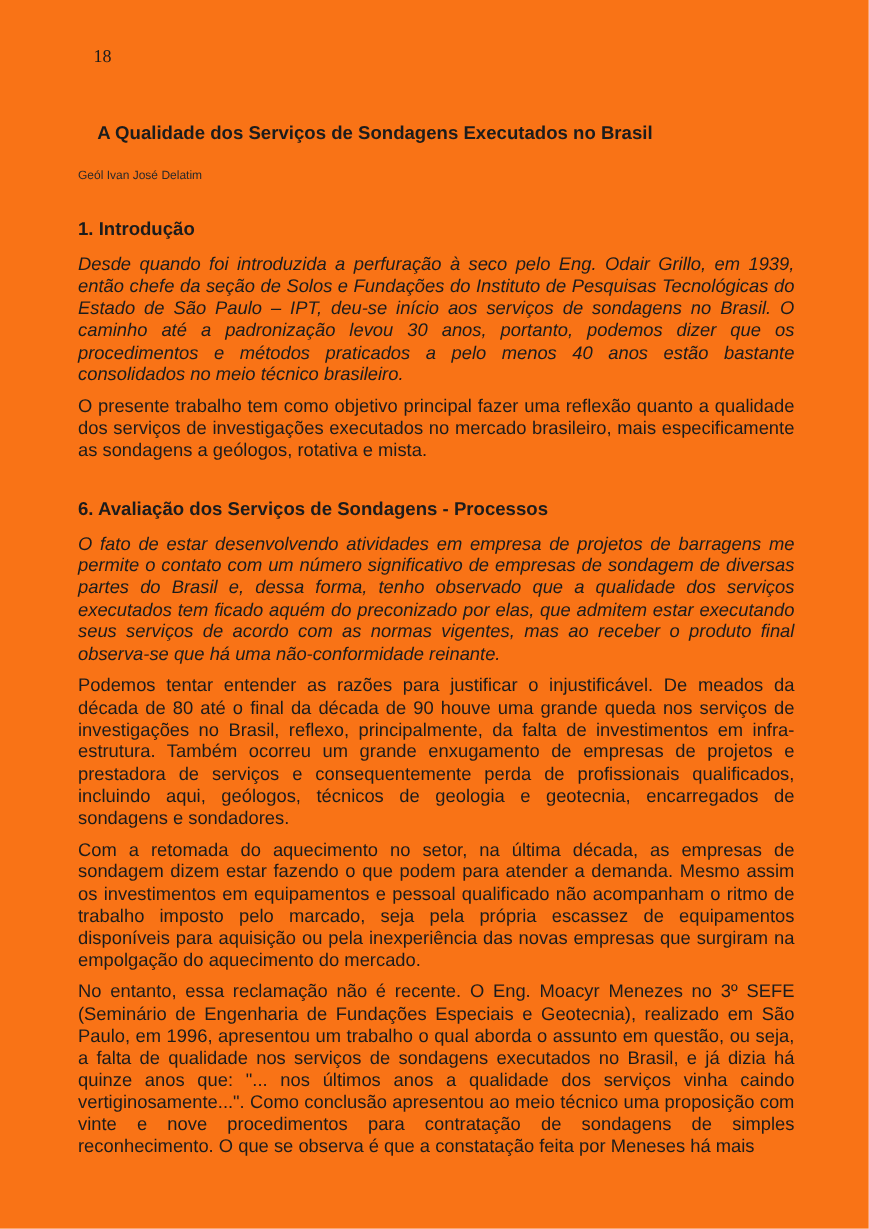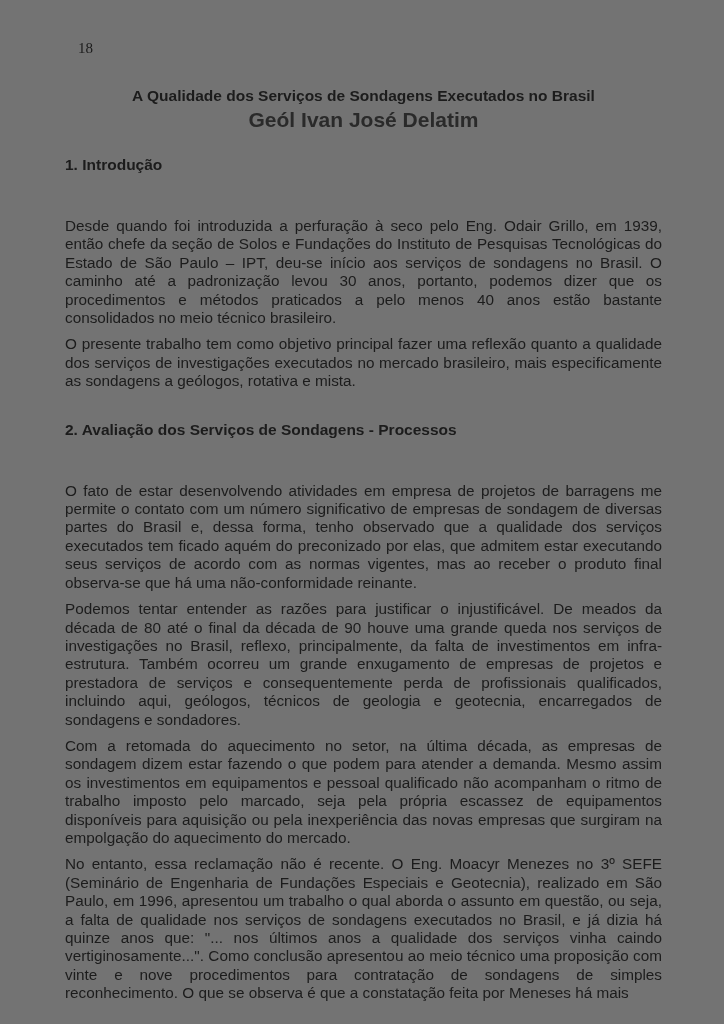--- a/index.html
+++ b/index.html
@@ -4,51 +4,50 @@
 <style>
   html, body {
     margin: 0;
     padding: 0;
     background: #ffffff;
   }
   .page {
     position: relative;
     width: 724px;
     height: 1024px;
-    background: #737373;
+    background: #f97316;
     color: #1c1c1c;
     font-family: "Liberation Sans", sans-serif;
     overflow: hidden;
     box-sizing: border-box;
   }
   .page-number {
     position: absolute;
     top: 40px;
     left: 78px;
     font-family: "Liberation Serif", serif;
     font-size: 15px;
     color: #1c1c1c;
   }
   .content {
     position: absolute;
     top: 86px;
     left: 65px;
     width: 597px;
   }
   .doc-title {
-    text-align: center;
     font-size: 15.5px;
     font-weight: bold;
     line-height: 19px;
-    margin: 0;
+    margin: 16px;
   }
   .doc-author {
-    text-align: center;
-    font-size: 21px;
-    font-weight: bold;
+    text-align: left;
+    font-size: 10px;
+    font-weight: normal;
     line-height: 19px;
     margin: 5px 0 0 0;
     color: #2a2a2a;
   }
   .section-heading {
     font-size: 15.5px;
     font-weight: bold;
     line-height: 19px;
     margin: 29px 0 0 0;
   }
@@ -56,21 +55,22 @@
     margin-top: 26px;
   }
   .body-paragraph {
     font-size: 15.3px;
     line-height: 18.4px;
     text-align: justify;
     margin: 8px 0 0 0;
     color: #1c1c1c;
   }
   .body-paragraph.first-after-heading {
-    margin-top: 43px;
+    margin-top: 11px;
+    font-style: italic;
   }
 </style>
 </head>
 <body>
 
 <div class="page">
 
   <div class="page-number">18</div>
 
   <div class="content">
@@ -79,21 +79,21 @@
 
     <div class="doc-author">Geól Ivan José Delatim</div>
 
     <h2 class="section-heading first">1. Introdução</h2>
 
     <p class="body-paragraph first-after-heading">Desde quando foi introduzida a perfuração à seco pelo Eng. Odair Grillo, em 1939, então chefe da seção de Solos e Fundações do Instituto de Pesquisas Tecnológicas do Estado de São Paulo – IPT, deu-se início aos serviços de sondagens no Brasil. O caminho até a padronização levou 30 anos, portanto, podemos dizer que os procedimentos e métodos praticados a pelo menos 40 anos estão bastante consolidados no meio técnico brasileiro.</p>
 
 
     <p class="body-paragraph">O presente trabalho tem como objetivo principal fazer uma reflexão quanto a qualidade dos serviços de investigações executados no mercado brasileiro, mais especificamente as sondagens a geólogos, rotativa e mista.</p>
 
-    <h2 class="section-heading">2. Avaliação dos Serviços de Sondagens - Processos</h2>
+    <h2 class="section-heading">6. Avaliação dos Serviços de Sondagens - Processos</h2>
 
     <p class="body-paragraph first-after-heading">O fato de estar desenvolvendo atividades em empresa de projetos de barragens me permite o contato com um número significativo de empresas de sondagem de diversas partes do Brasil e, dessa forma, tenho observado que a qualidade dos serviços executados tem ficado aquém do preconizado por elas, que admitem estar executando seus serviços de acordo com as normas vigentes, mas ao receber o produto final observa-se que há uma não-conformidade reinante.</p>
 
     <p class="body-paragraph">Podemos tentar entender as razões para justificar o injustificável. De meados da década de 80 até o final da década de 90 houve uma grande queda nos serviços de investigações no Brasil, reflexo, principalmente, da falta de investimentos em infra-estrutura. Também ocorreu um grande enxugamento de empresas de projetos e prestadora de serviços e consequentemente perda de profissionais qualificados, incluindo aqui, geólogos, técnicos de geologia e geotecnia, encarregados de sondagens e sondadores.</p>
 
     <p class="body-paragraph">Com a retomada do aquecimento no setor, na última década, as empresas de sondagem dizem estar fazendo o que podem para atender a demanda. Mesmo assim os investimentos em equipamentos e pessoal qualificado não acompanham o ritmo de trabalho imposto pelo marcado, seja pela própria escassez de equipamentos disponíveis para aquisição ou pela inexperiência das novas empresas que surgiram na empolgação do aquecimento do mercado.</p>
 
     <p class="body-paragraph">No entanto, essa reclamação não é recente. O Eng. Moacyr Menezes no 3º SEFE (Seminário de Engenharia de Fundações Especiais e Geotecnia), realizado em São Paulo, em 1996, apresentou um trabalho o qual aborda o assunto em questão, ou seja, a falta de qualidade nos serviços de sondagens executados no Brasil, e já dizia há quinze anos que: "... nos últimos anos a qualidade dos serviços vinha caindo vertiginosamente...". Como conclusão apresentou ao meio técnico uma proposição com vinte e nove procedimentos para contratação de sondagens de simples reconhecimento. O que se observa é que a constatação feita por Meneses há mais</p>
 
   </div>

